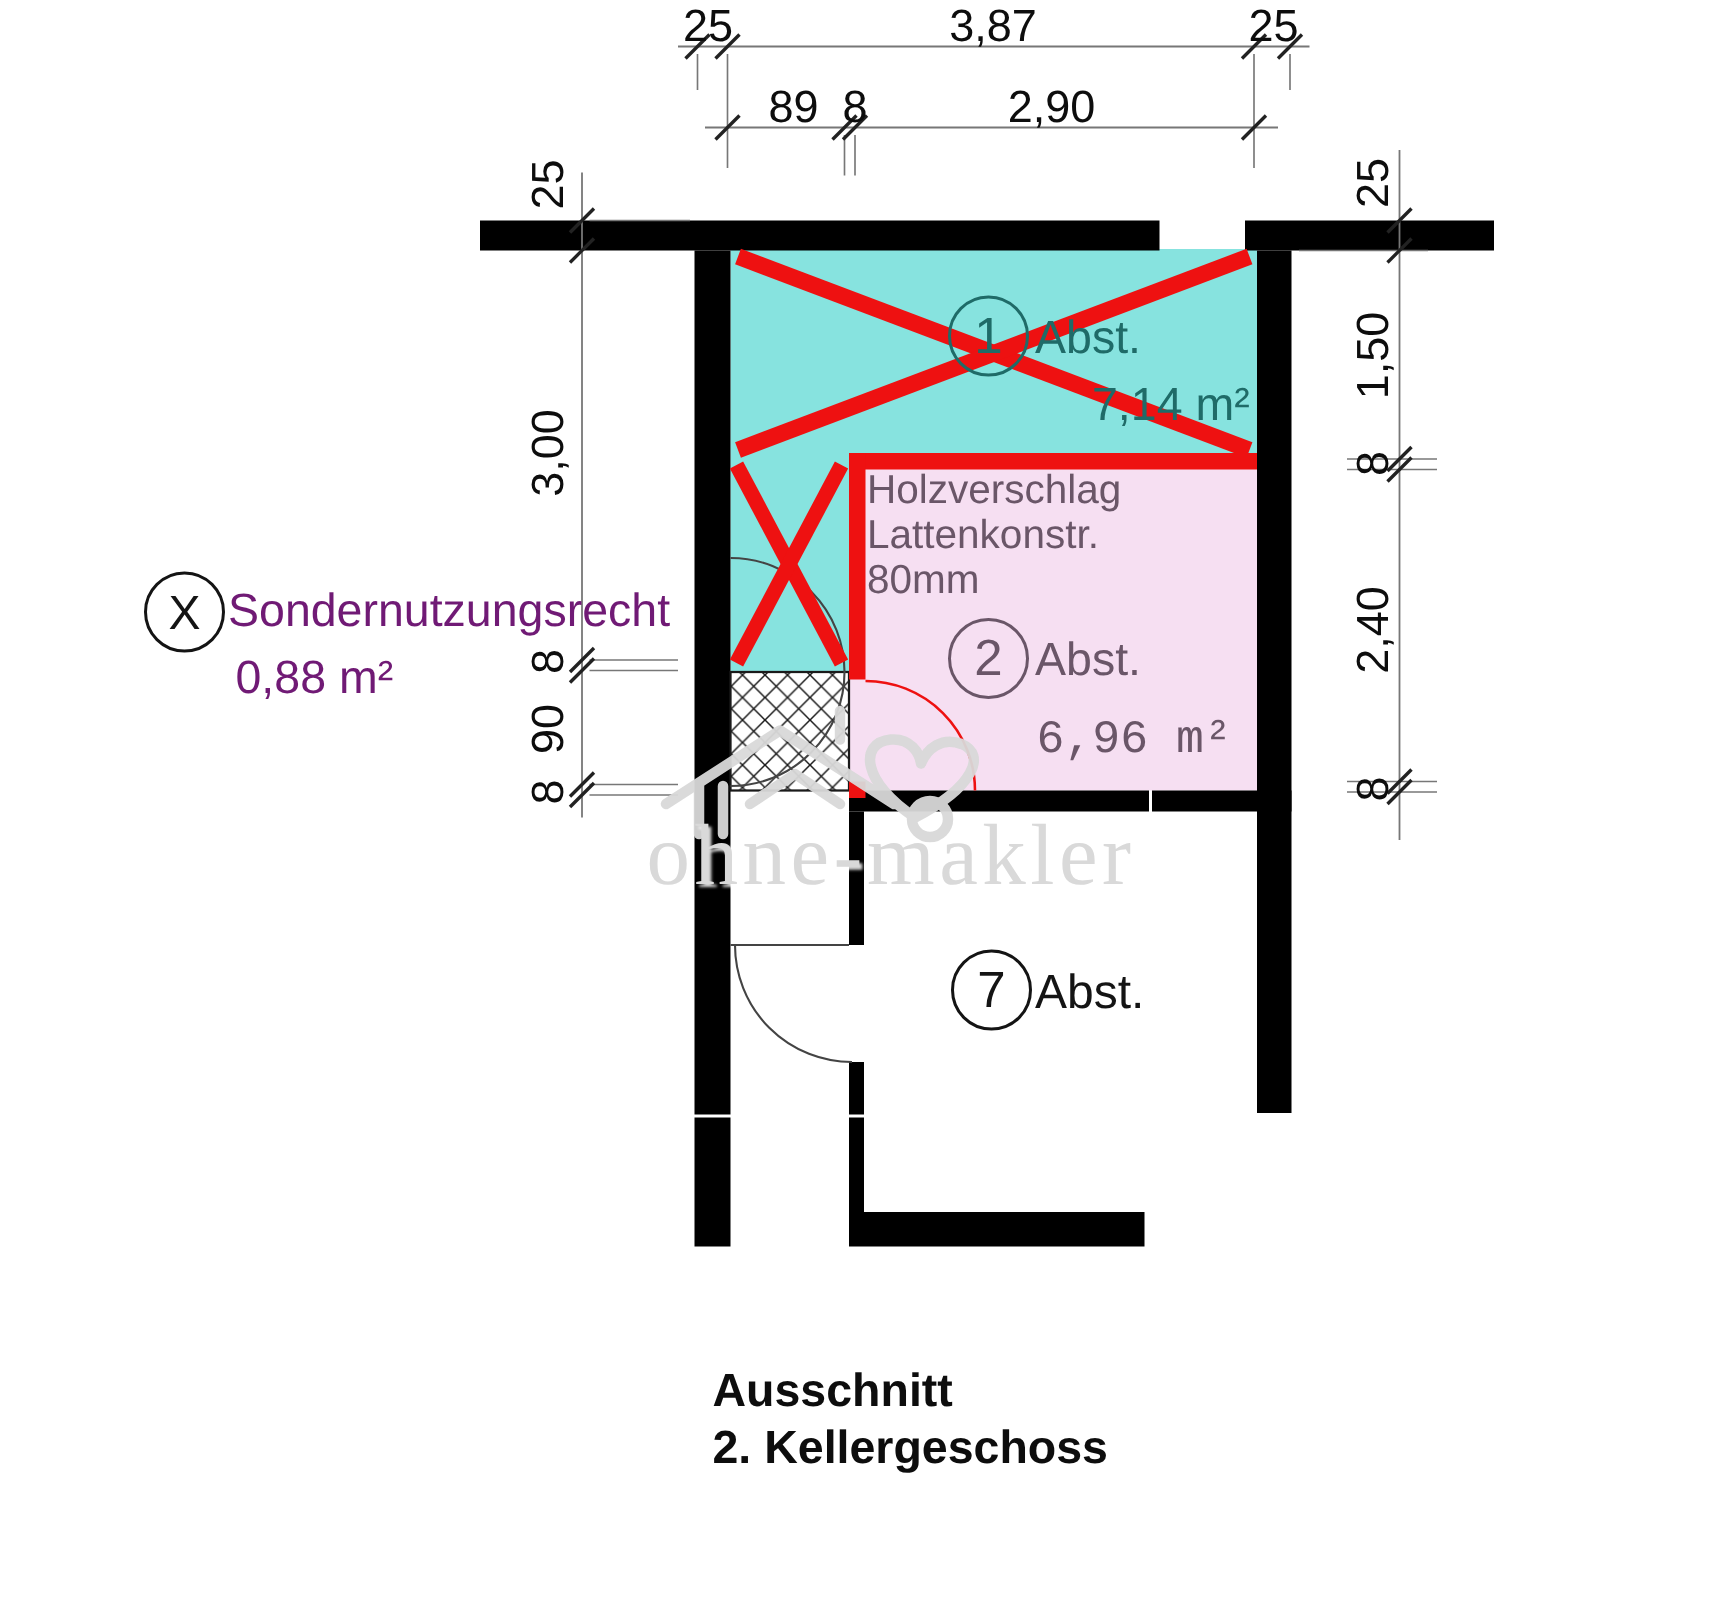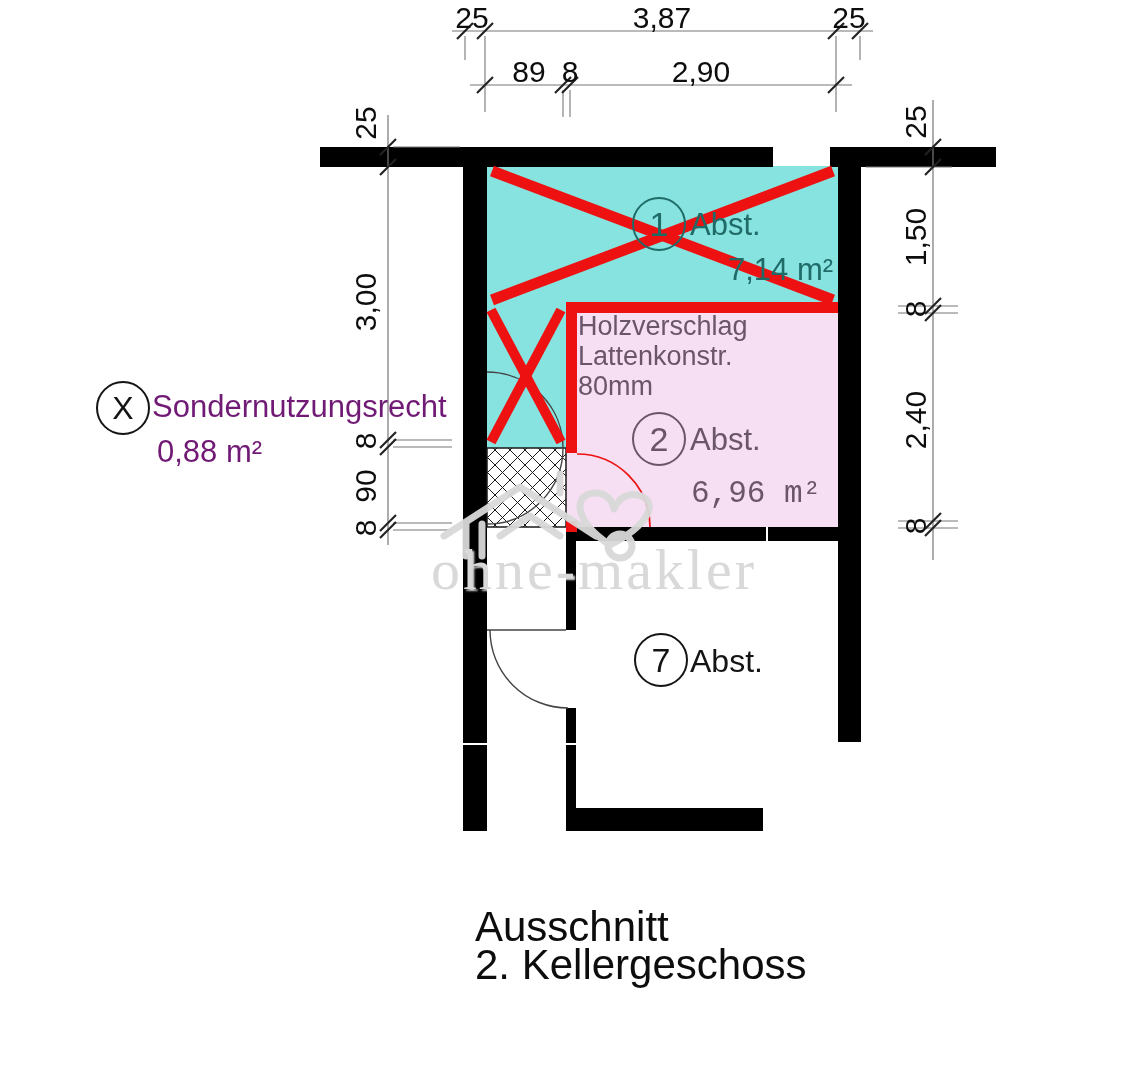--- a/index.html
+++ b/index.html
@@ -15,21 +15,21 @@
                display:flex;align-items:center;justify-content:center;font-size:34px;background:transparent;}
   .c1{border:2px solid #1F6B68;color:#1F6B68;}
   .c2{border:2px solid #6A5668;color:#6A5668;}
   .c7{border:2px solid #141414;color:#141414;}
   .cx{border:2px solid #141414;color:#141414;font-size:32px;}
   .roomtxt1{font-size:31px;color:#1F6B68;}
   .roomtxt2{font-size:31px;color:#6A5668;}
   .roomtxt7{font-size:32px;color:#141414;}
   .notes{font-size:27px;line-height:30px;color:#6A5668;}
   .legend-text{font-size:31px;color:#701a75;}
-  .title{font-size:42px;line-height:38px;font-weight:normal;color:#0d0d0d;}
+  .title{font-size:31px;line-height:38px;font-weight:bold;color:#0d0d0d;}
   .watermark-text{z-index:5;font-family:"Liberation Serif",serif;font-size:58px;letter-spacing:3px;
                   color:#d9d9d9;text-shadow:2px 2px 2px rgba(255,255,255,0.85);transform:translateX(-50%);}
 </style>
 </head>
 <body>
 
 <div class="plan">
 
   <div class="fill" style="left:487px;top:166px;width:351px;height:140px;background:#87E3DF;"></div>
   <div class="fill" style="left:487px;top:306px;width:79px;height:142px;background:#87E3DF;"></div>

